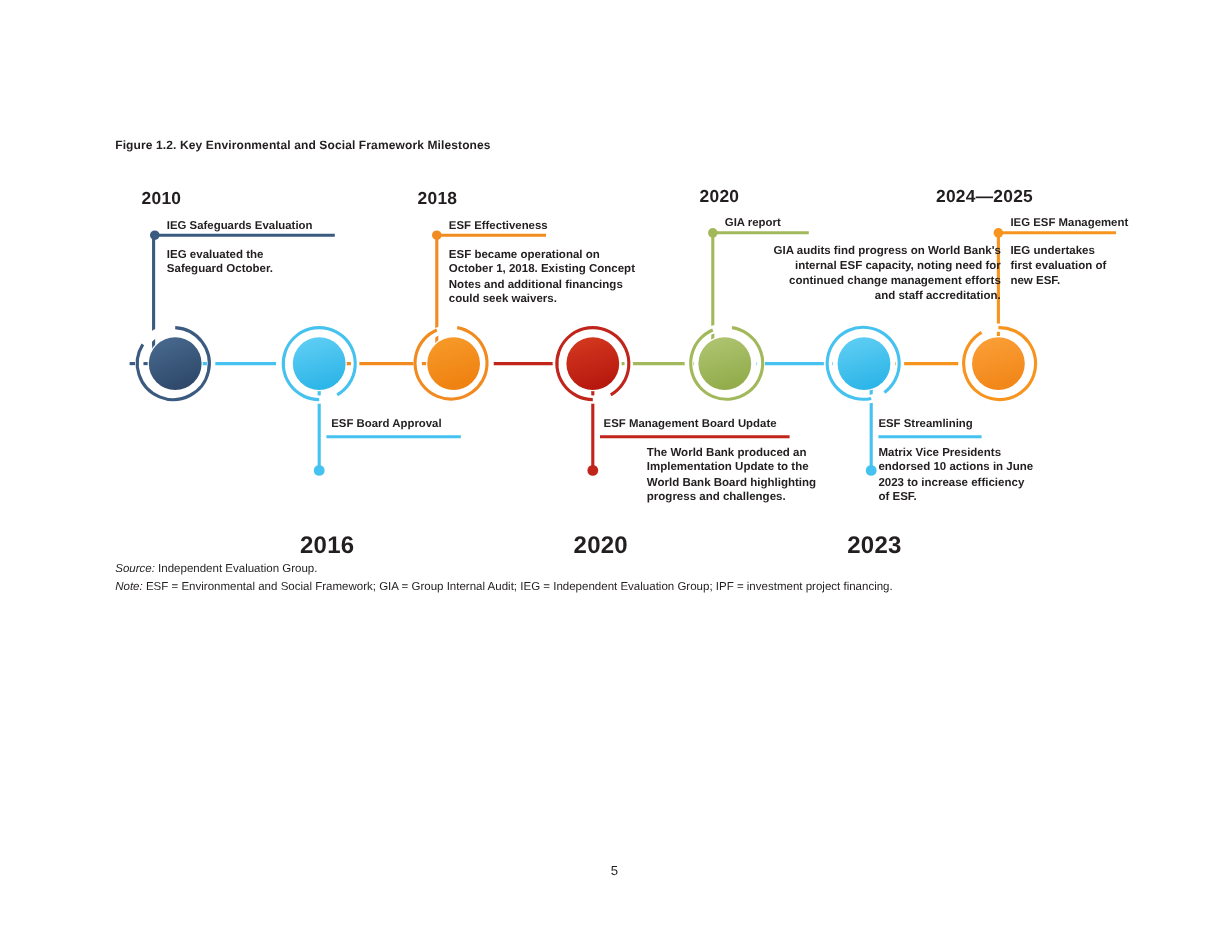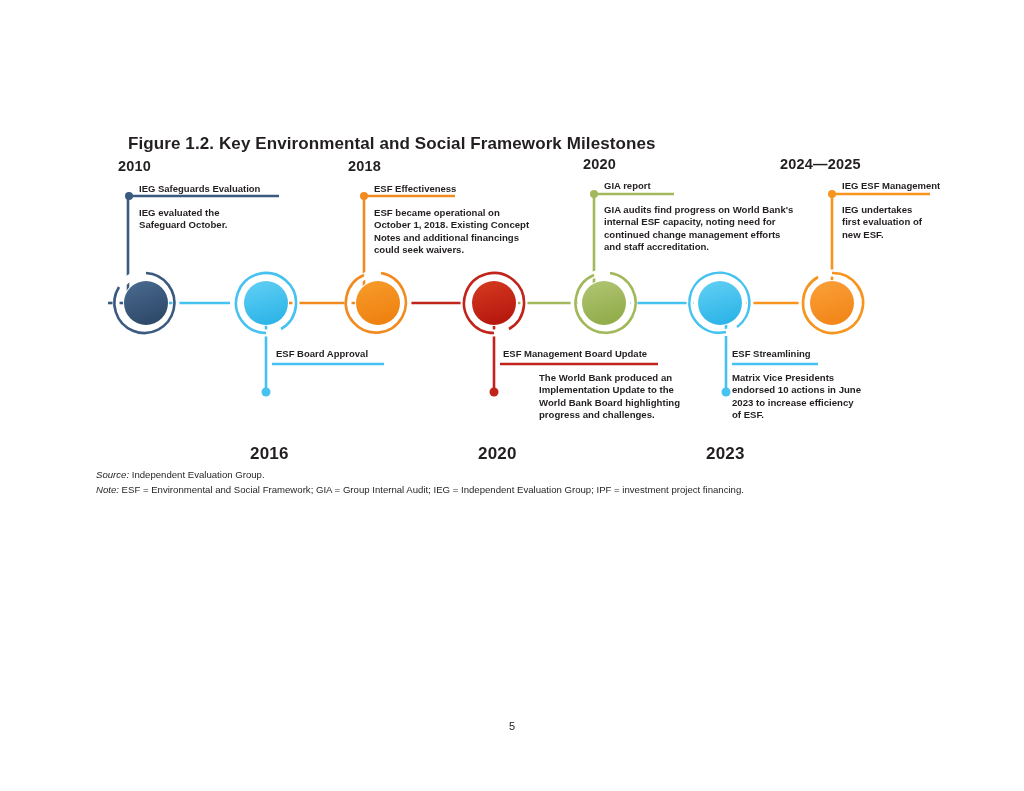--- a/index.html
+++ b/index.html
@@ -1,24 +1,24 @@
 <!DOCTYPE html>
 <html><head>
 <meta charset="utf-8">
 <style>
   html,body{margin:0;padding:0;background:#ffffff;}
   body{width:1024px;height:791px;position:relative;font-family:"Liberation Sans",sans-serif;color:#000;}
   .page{position:absolute;left:0;top:0;width:1024px;height:791px;}
 
-  .fig-title{position:absolute;left:96px;top:134px;font-size:17px;font-weight:600;color:#231f20;letter-spacing:0.1px;white-space:nowrap;margin-left:32px;}
+  .fig-title{position:absolute;left:96px;top:116px;font-size:10px;font-weight:600;color:#231f20;letter-spacing:0.1px;white-space:nowrap;}
 
   .timeline-svg{position:absolute;left:0;top:0;width:1024px;height:791px;pointer-events:none;}
 
   .year-top{position:absolute;font-size:14.5px;font-weight:700;color:#231f20;letter-spacing:0.2px;white-space:nowrap;}
-  .year-bottom{position:absolute;font-size:17px;font-weight:700;color:#231f20;letter-spacing:0.2px;white-space:nowrap;}
+  .year-bottom{position:absolute;font-size:20px;font-weight:700;color:#231f20;letter-spacing:0.2px;white-space:nowrap;}
 
   .callout{position:absolute;}
   .callout .c-title{font-size:9.5px;font-weight:700;color:#231f20;white-space:nowrap;line-height:12px;}
   .callout .c-body{font-size:9.6px;font-weight:700;color:#231f20;line-height:12.4px;white-space:pre-line;}
   .callout .c-rule{height:2px;margin-top:1px;margin-bottom:3px;}
 
   .src-note{position:absolute;left:96px;font-size:9.6px;color:#231f20;line-height:13px;white-space:nowrap;}
   .src-note i{font-style:italic;}
 
   .page-num{position:absolute;left:0;top:720px;width:1024px;text-align:center;font-size:11px;color:#231f20;}
@@ -188,21 +188,21 @@
     <div class="c-rule" style="background:transparent;"></div>
     <div class="c-body" style="margin-top:9px;">ESF became operational on
 October 1, 2018. Existing Concept
 Notes and additional financings
 could seek waivers.</div>
   </div>
 
   <div class="callout" style="left:604px;top:180px;width:230px;">
     <div class="c-title">GIA report</div>
     <div class="c-rule" style="background:transparent;"></div>
-    <div class="c-body" style="margin-top:9px;">GIA audits find progress on World Bank's
+    <div class="c-body" style="margin-top:9px;text-align:right;">GIA audits find progress on World Bank's
 internal ESF capacity, noting need for
 continued change management efforts
 and staff  accreditation.</div>
   </div>
 
   <div class="callout" style="left:842px;top:180px;width:110px;">
     <div class="c-title">IEG ESF Management</div>
     <div class="c-rule" style="background:transparent;"></div>
     <div class="c-body" style="margin-top:9px;">IEG undertakes
 first evaluation of

